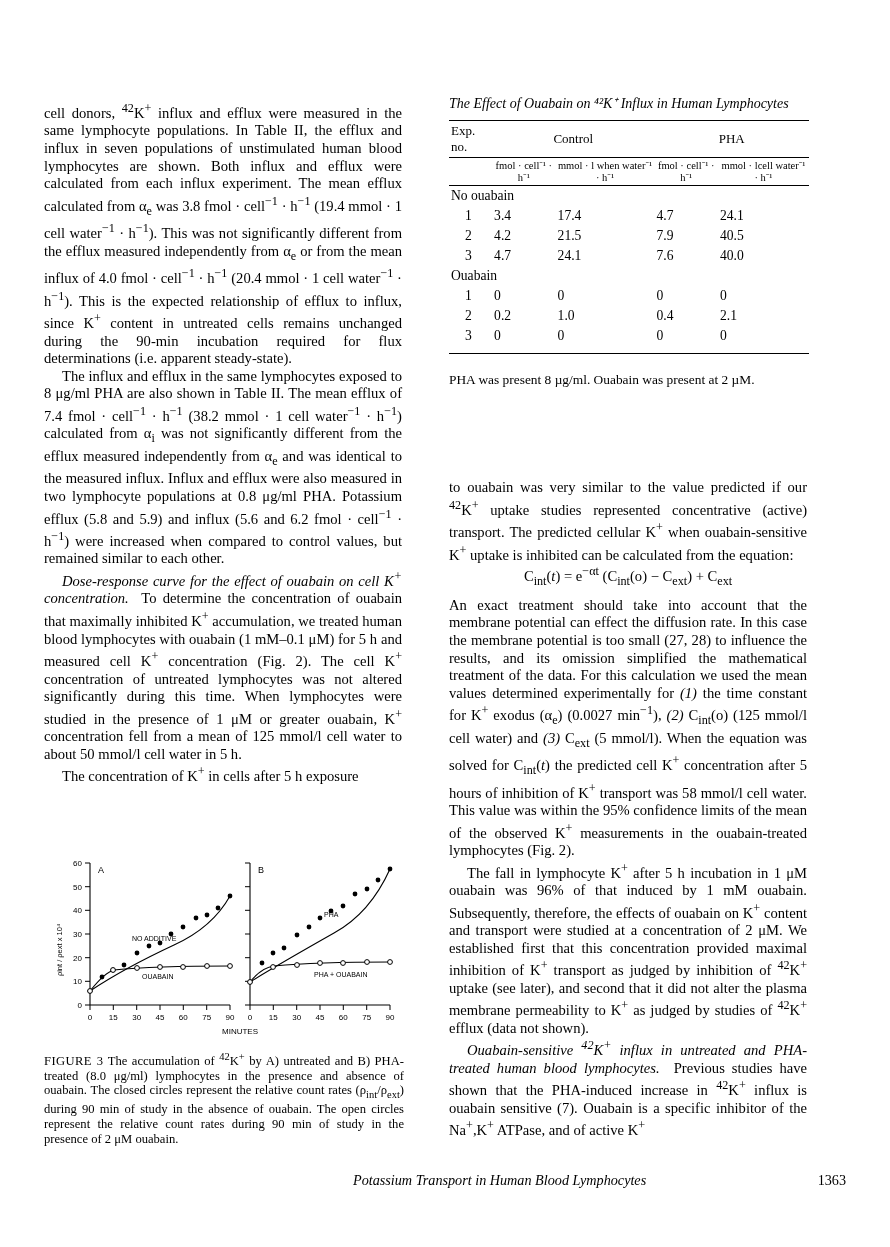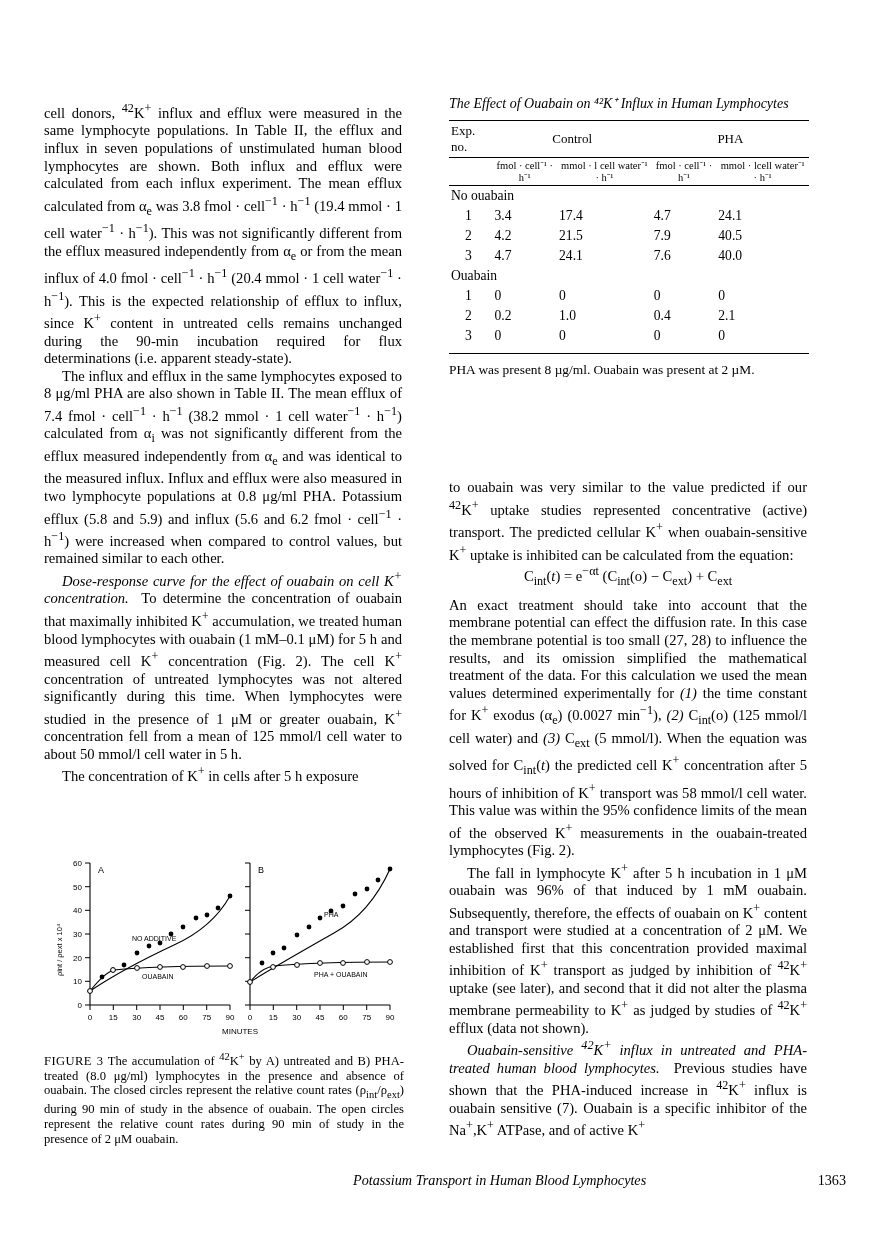--- a/index.html
+++ b/index.html
@@ -88,21 +88,21 @@
     padding-top: 6px;
     padding-bottom: 1px;
     font-size: 13.6px;
   }
   .drow td { font-size: 13.6px; padding: 3px 2px;}
   .drow td.rl { text-align: left; padding-left: 16px; }
   .botrule td { border-bottom: 1.3px solid #000; height: 3px; padding: 0;}
   .tfoot {
     font-size: 13.4px;
     line-height: 16px;
-    margin-top: 8px;
+    margin-top: 18px;
   }
   .eqn {
     text-align: center;
     font-size: 14.6px;
     margin: 0 0 8px 0;
   }
 
   
   .figure {
     position: absolute;
@@ -158,21 +158,21 @@
     <table class="t3">
       <tbody>
         <tr class="hdr-row">
           <td class="lbl">Exp. no.</td>
           <td colspan="2">Control</td>
           <td colspan="2">PHA</td>
         </tr>
         <tr class="unit-row">
           <td></td>
           <td>fmol · cell⁻¹ · h⁻¹</td>
-          <td>mmol · l cell water⁻¹ · h⁻¹</td>
+          <td>mmol · l when water⁻¹ · h⁻¹</td>
           <td>fmol · cell⁻¹ · h⁻¹</td>
           <td>mmol · lcell water⁻¹ · h⁻¹</td>
         </tr>
 
         <tr class="grp">
           <td colspan="5">No ouabain</td>
         </tr>
         <tr class="drow">
           <td class="rl">1</td>
           <td>3.4</td>

